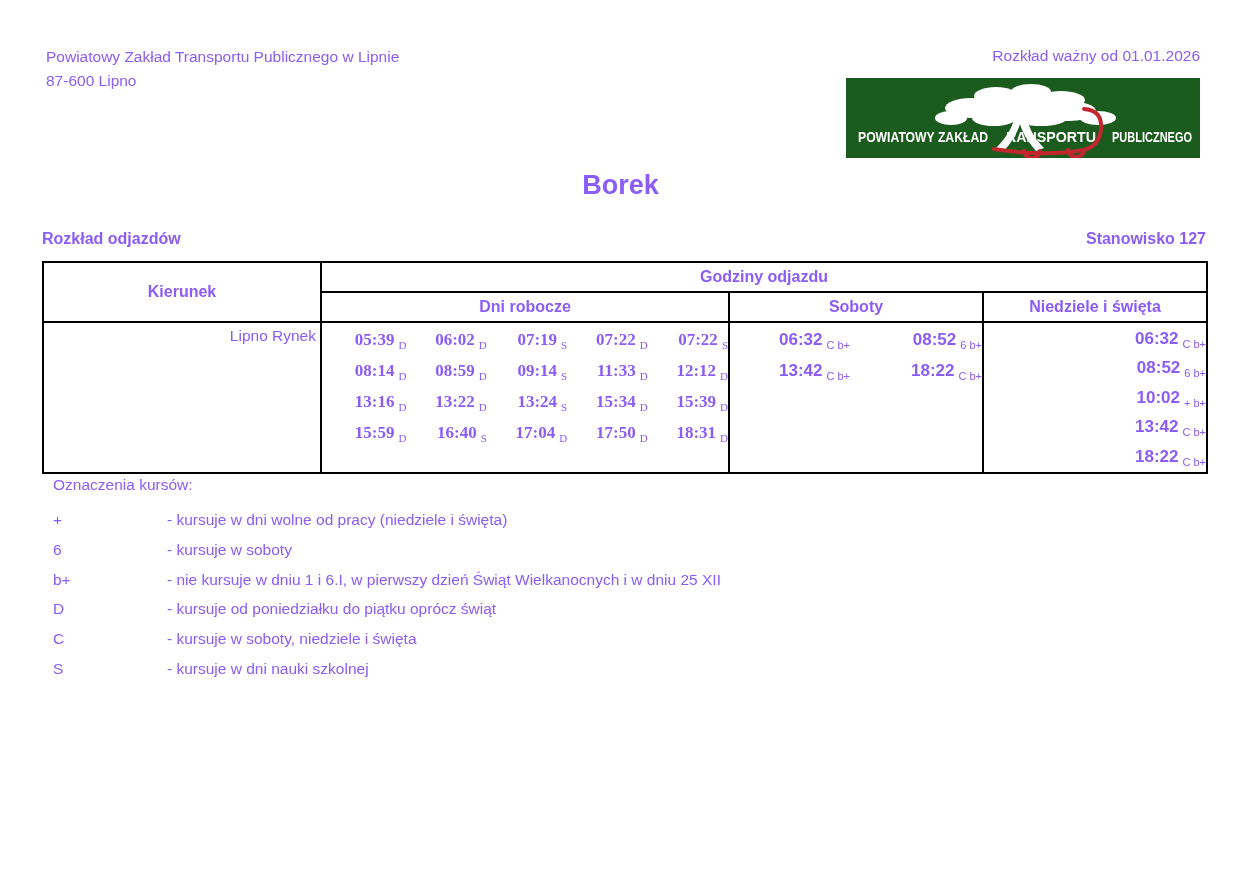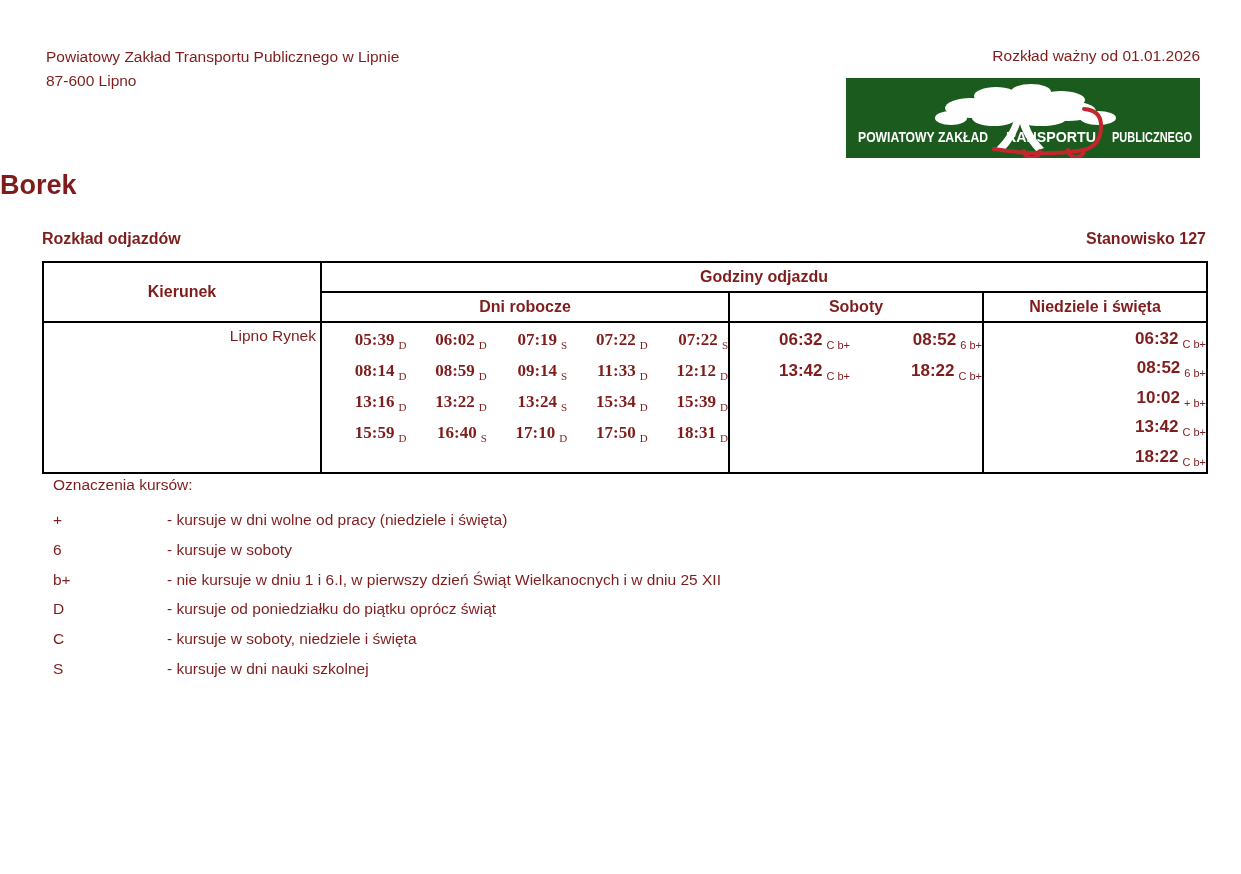--- a/index.html
+++ b/index.html
@@ -2,32 +2,32 @@
 <html><head>
 <meta charset="utf-8">
 <style>
   * { margin:0; padding:0; box-sizing:border-box; }
   html,body { background:#e8e8e8; }
   .page {
     position:relative;
     width:1241px; height:874px;
     background:#ffffff;
     font-family:"Liberation Sans", sans-serif;
-    color:#7f1d1d;
+    color:#8b5cf6;
     overflow:hidden;
     margin:0 auto;
   }
   
   .company { position:absolute; left:46px; top:45px; font-size:15.5px; line-height:23.5px; }
   
   .valid-from { position:absolute; right:41px; top:47px; font-size:15.5px; }
   
   .logo { position:absolute; left:846px; top:78px; width:354px; height:80px; }
   
-  .title { position:absolute; left:0; top:170px; width:100%; text-align:left; font-size:27px; font-weight:bold; }
+  .title { position:absolute; left:0; top:170px; width:100%; text-align:center; font-size:27px; font-weight:bold; }
   
   .subhead { position:absolute; left:42px; top:230px; width:1164px; display:flex; justify-content:space-between; font-size:16px; font-weight:bold;gap:12px; }
   
   table.timetable {
     position:absolute; left:42px; top:261px; width:1164px;
     border-collapse:collapse; table-layout:fixed;
   }
   table.timetable th, table.timetable td { border:2px solid #000; }
   table.timetable th { font-size:16px; font-weight:bold; text-align:center; vertical-align:middle; height:30px; }
   table.timetable td { vertical-align:top; height:144px;text-align:right; }
@@ -122,21 +122,21 @@
               <span class="t-entry"><span class="t-time">09:14</span><span class="t-sub">S</span></span>
               <span class="t-entry"><span class="t-time">11:33</span><span class="t-sub">D</span></span>
               <span class="t-entry"><span class="t-time">12:12</span><span class="t-sub">D</span></span>
               <span class="t-entry"><span class="t-time">13:16</span><span class="t-sub">D</span></span>
               <span class="t-entry"><span class="t-time">13:22</span><span class="t-sub">D</span></span>
               <span class="t-entry"><span class="t-time">13:24</span><span class="t-sub">S</span></span>
               <span class="t-entry"><span class="t-time">15:34</span><span class="t-sub">D</span></span>
               <span class="t-entry"><span class="t-time">15:39</span><span class="t-sub">D</span></span>
               <span class="t-entry"><span class="t-time">15:59</span><span class="t-sub">D</span></span>
               <span class="t-entry"><span class="t-time">16:40</span><span class="t-sub">S</span></span>
-              <span class="t-entry"><span class="t-time">17:10</span><span class="t-sub">D</span></span>
+              <span class="t-entry"><span class="t-time">17:04</span><span class="t-sub">D</span></span>
               <span class="t-entry"><span class="t-time">17:50</span><span class="t-sub">D</span></span>
               <span class="t-entry"><span class="t-time">18:31</span><span class="t-sub">D</span></span>
             </div>
           </td>
       <td>
             <div class="times-saturday">
               <span class="t-entry"><span class="t-time">06:32</span><span class="t-sub">C b+</span></span>
               <span class="t-entry"><span class="t-time">08:52</span><span class="t-sub">6 b+</span></span>
               <span class="t-entry"><span class="t-time">13:42</span><span class="t-sub">C b+</span></span>
               <span class="t-entry"><span class="t-time">18:22</span><span class="t-sub">C b+</span></span>

